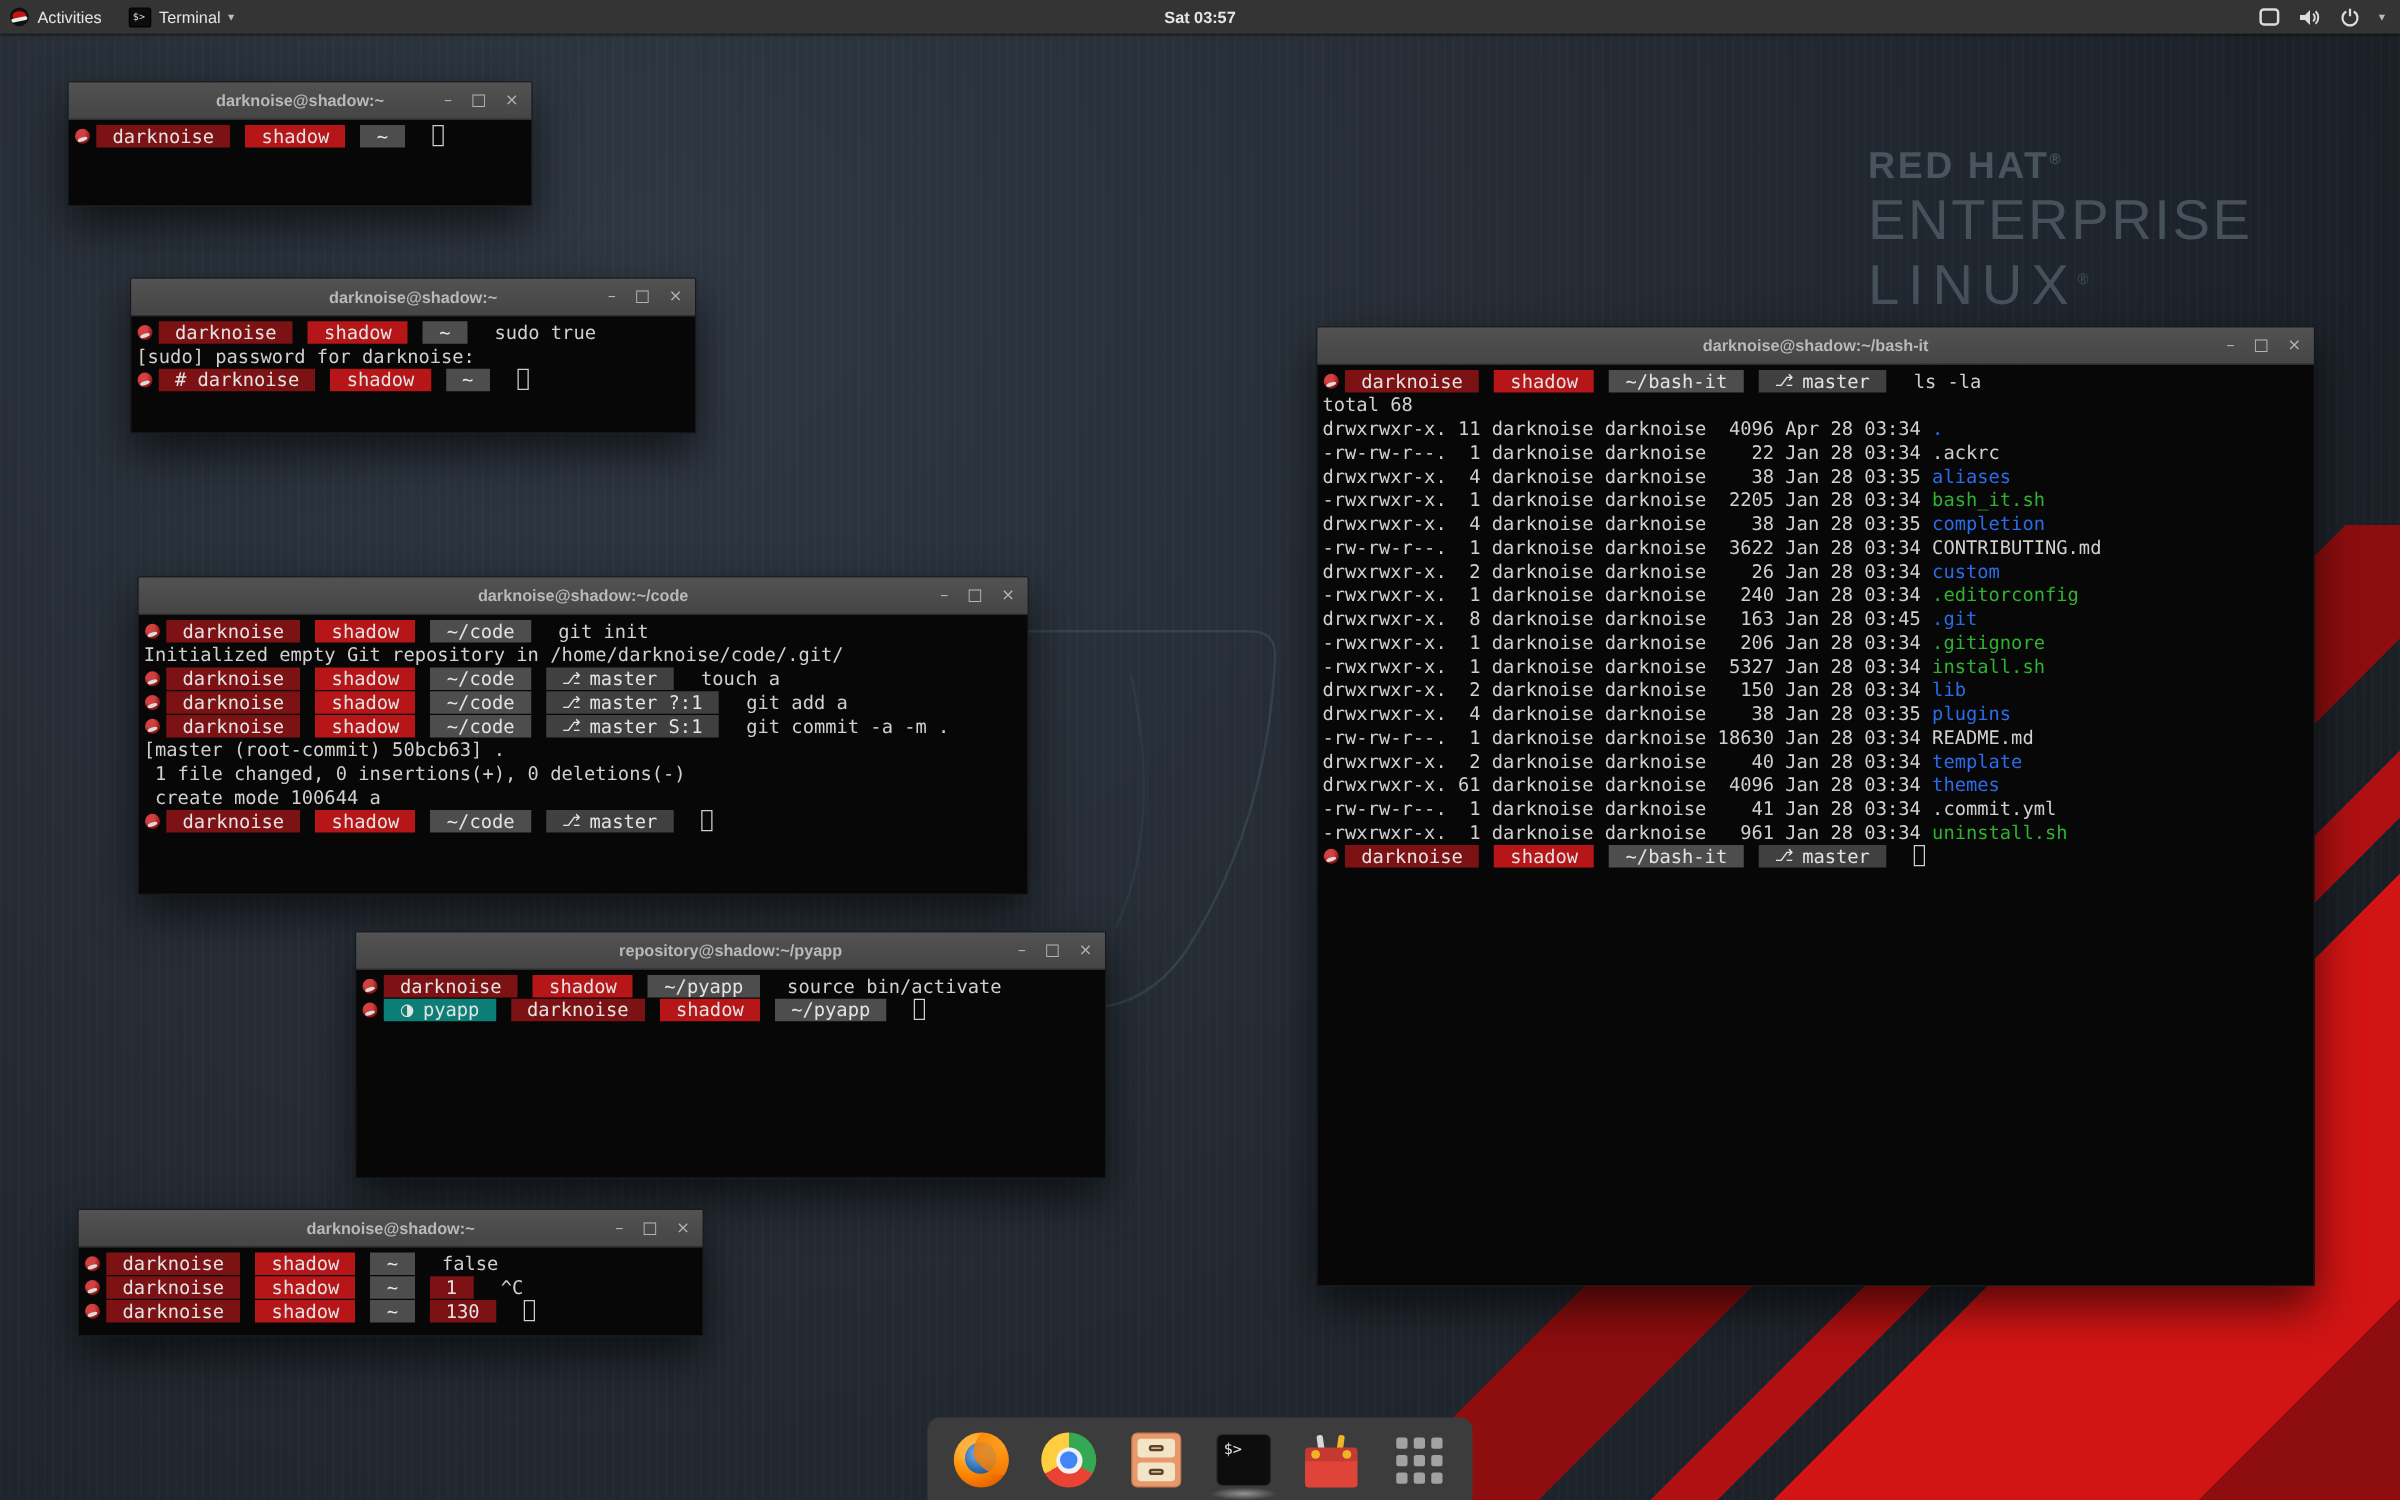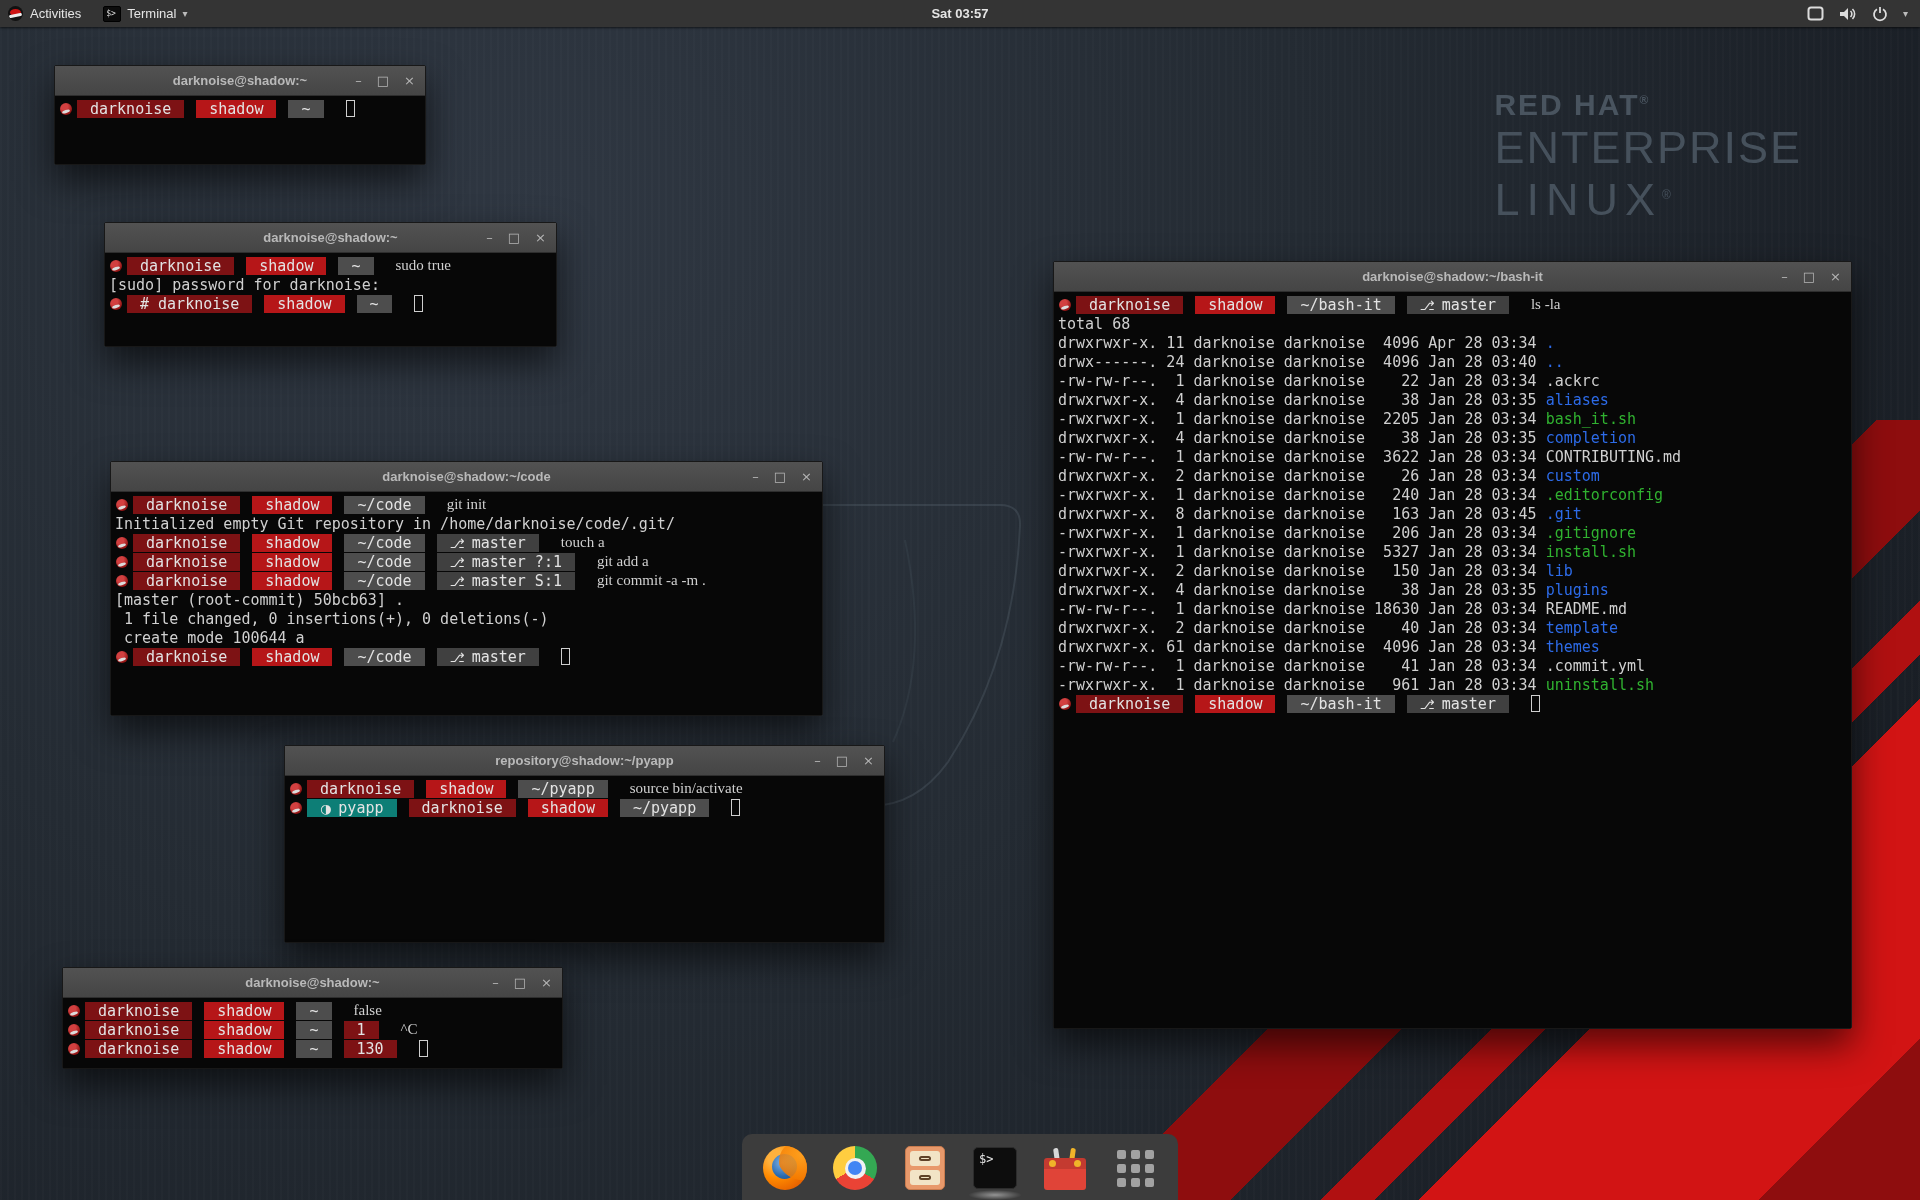--- a/index.html
+++ b/index.html
@@ -4,21 +4,21 @@
 <style>
   * { margin:0; padding:0; box-sizing:border-box; }
   html,body { width:1920px; height:1200px; overflow:hidden; background:#1b2026; font-family:"Liberation Sans",sans-serif; }
 
   
   .desktop { position:absolute; inset:0;
     background: radial-gradient(circle at 28% 18%, #2f3742 0%, #242b33 45%, #1a1f26 85%, #14181d 100%); }
   .desktop::after { content:""; position:absolute; inset:0;
     background: repeating-linear-gradient(90deg, rgba(255,255,255,0.015) 0 2px, transparent 2px 7px); }
 
-  .brand { position:absolute; top:88px; right:118px; color:#49545f; text-align:left; z-index:2; }
+  .brand { position:absolute; top:116px; right:118px; color:#49545f; text-align:left; z-index:2; }
   .brand .b1 { font-size:30px; font-weight:700; letter-spacing:2px; }
   .brand .b2 { font-size:45px; font-weight:300; letter-spacing:2px; color:#46515c; }
   .brand .b3 { font-size:45px; font-weight:300; letter-spacing:7px; color:#46515c; }
   .brand sup { font-size:12px; }
 
   .curves { position:absolute; inset:0; z-index:1; pointer-events:none; }
 
   .stripes { position:absolute; right:0; bottom:0; width:1010px; height:780px; z-index:3; pointer-events:none;
     background: linear-gradient(135deg,
       transparent 0 54%,
@@ -59,21 +59,21 @@
 
   .tline { height:19px; display:flex; align-items:flex-end; white-space:pre; }
   .rh-dot { align-self:center; width:12px; height:12px; margin:0 5px 0 1px; border-radius:50%;
     background:radial-gradient(circle at 35% 30%, #d24040 0 30%, #8e1212 75%); position:relative; flex:0 0 12px; }
   .rh-dot::after { content:""; position:absolute; left:2px; right:2px; bottom:2px; height:3px;
     border-radius:50%; background:#dcdcdc; transform:rotate(-18deg); }
   .seg { display:flex; align-items:center; padding:0 13px; color:#e3e3e3; gap:7px; }
   .seg-icon { font-family:"DejaVu Sans","DejaVu Sans Mono",monospace; font-size:13px; }
   .sep { width:12px; flex:0 0 12px; }
   .sep-end { width:13px; flex:0 0 13px; clip-path:polygon(0 0, 100% 50%, 0 100%); }
-  .cmd { padding-left:9px; align-self:center;font-family:Liberation Serif, serif; }
+  .cmd { padding-left:9px; align-self:center; }
   .out { align-self:center; }
   .cursor { align-self:center; width:9px; height:17px; border:1px solid #cfcfcf; margin-left:9px; }
   .n-dir  { color:var(--dir,#2d6be8);  align-self:center; }
   .n-exec { color:var(--exec,#30b230); align-self:center; }
   .n-file { color:var(--fg,#d0d0d0);   align-self:center; }
 
   
   .dock { position:absolute; bottom:0; left:50%; transform:translateX(-50%); z-index:50;
     background:#3c3c3c; border-radius:10px 10px 0 0; padding:11px 20px 9px; display:flex; gap:24px; align-items:flex-end; }
   .dock-item { width:46px; height:46px; position:relative; display:flex; align-items:center; justify-content:center; cursor:pointer; }
@@ -249,21 +249,20 @@
     <span class="tb-btns">
       <span class="tb-btn">–</span>
       <span class="tb-btn">□</span>
       <span class="tb-btn">×</span>
     </span>
   </div>
   <div class="term-body">
       <div class="tline"><span class="rh-dot"></span><span class="seg" style="background: rgb(125, 18, 20);">darknoise</span><span class="sep" style="background: linear-gradient(110deg, rgb(125, 18, 20) 44%, rgb(22, 4, 4) 44%, rgb(22, 4, 4) 56%, rgb(182, 22, 24) 56%);"></span><span class="seg" style="background: rgb(182, 22, 24);">shadow</span><span class="sep" style="background: linear-gradient(110deg, rgb(182, 22, 24) 44%, rgb(22, 4, 4) 44%, rgb(22, 4, 4) 56%, rgb(77, 77, 77) 56%);"></span><span class="seg" style="background: rgb(77, 77, 77);">~/bash-it</span><span class="sep" style="background: linear-gradient(110deg, rgb(77, 77, 77) 44%, rgb(22, 4, 4) 44%, rgb(22, 4, 4) 56%, rgb(64, 64, 64) 56%);"></span><span class="seg" style="background: rgb(64, 64, 64);"><span class="seg-icon">⎇</span>master</span><span class="sep-end" style="background: rgb(64, 64, 64);"></span><span class="cmd">ls -la</span></div>
       <div class="tline"><span class="out">total 68</span></div>
       <div class="tline"><span class="out">drwxrwxr-x. 11 darknoise darknoise  4096 Apr 28 03:34 </span><span class="n-dir">.</span></div>
-      <div class="tline"><span class="out">drwx------. 24 darknoise darknoise  4096 Jan 28 03:40 </span><span class="n-dir">..</span></div>
       <div class="tline"><span class="out">-rw-rw-r--.  1 darknoise darknoise    22 Jan 28 03:34 </span><span class="n-file">.ackrc</span></div>
       <div class="tline"><span class="out">drwxrwxr-x.  4 darknoise darknoise    38 Jan 28 03:35 </span><span class="n-dir">aliases</span></div>
       <div class="tline"><span class="out">-rwxrwxr-x.  1 darknoise darknoise  2205 Jan 28 03:34 </span><span class="n-exec">bash_it.sh</span></div>
       <div class="tline"><span class="out">drwxrwxr-x.  4 darknoise darknoise    38 Jan 28 03:35 </span><span class="n-dir">completion</span></div>
       <div class="tline"><span class="out">-rw-rw-r--.  1 darknoise darknoise  3622 Jan 28 03:34 </span><span class="n-file">CONTRIBUTING.md</span></div>
       <div class="tline"><span class="out">drwxrwxr-x.  2 darknoise darknoise    26 Jan 28 03:34 </span><span class="n-dir">custom</span></div>
       <div class="tline"><span class="out">-rwxrwxr-x.  1 darknoise darknoise   240 Jan 28 03:34 </span><span class="n-exec">.editorconfig</span></div>
       <div class="tline"><span class="out">drwxrwxr-x.  8 darknoise darknoise   163 Jan 28 03:45 </span><span class="n-dir">.git</span></div>
       <div class="tline"><span class="out">-rwxrwxr-x.  1 darknoise darknoise   206 Jan 28 03:34 </span><span class="n-exec">.gitignore</span></div>
       <div class="tline"><span class="out">-rwxrwxr-x.  1 darknoise darknoise  5327 Jan 28 03:34 </span><span class="n-exec">install.sh</span></div>

